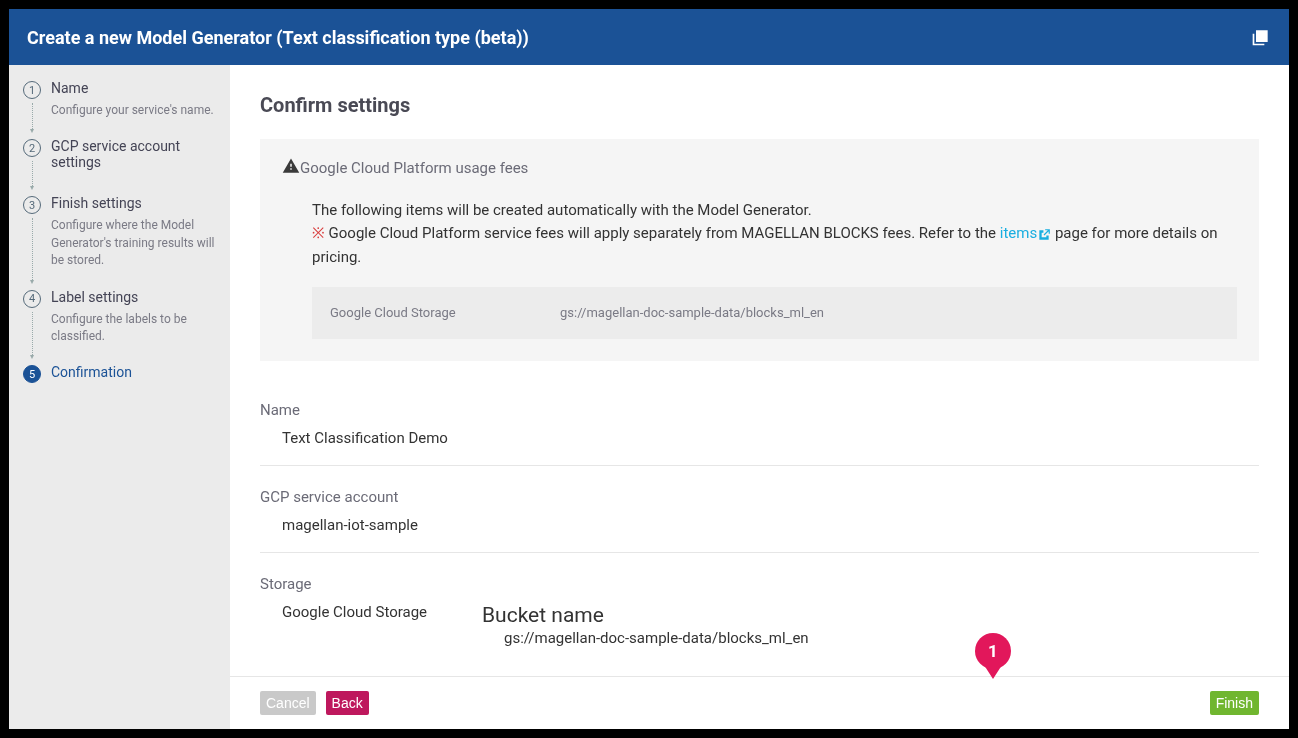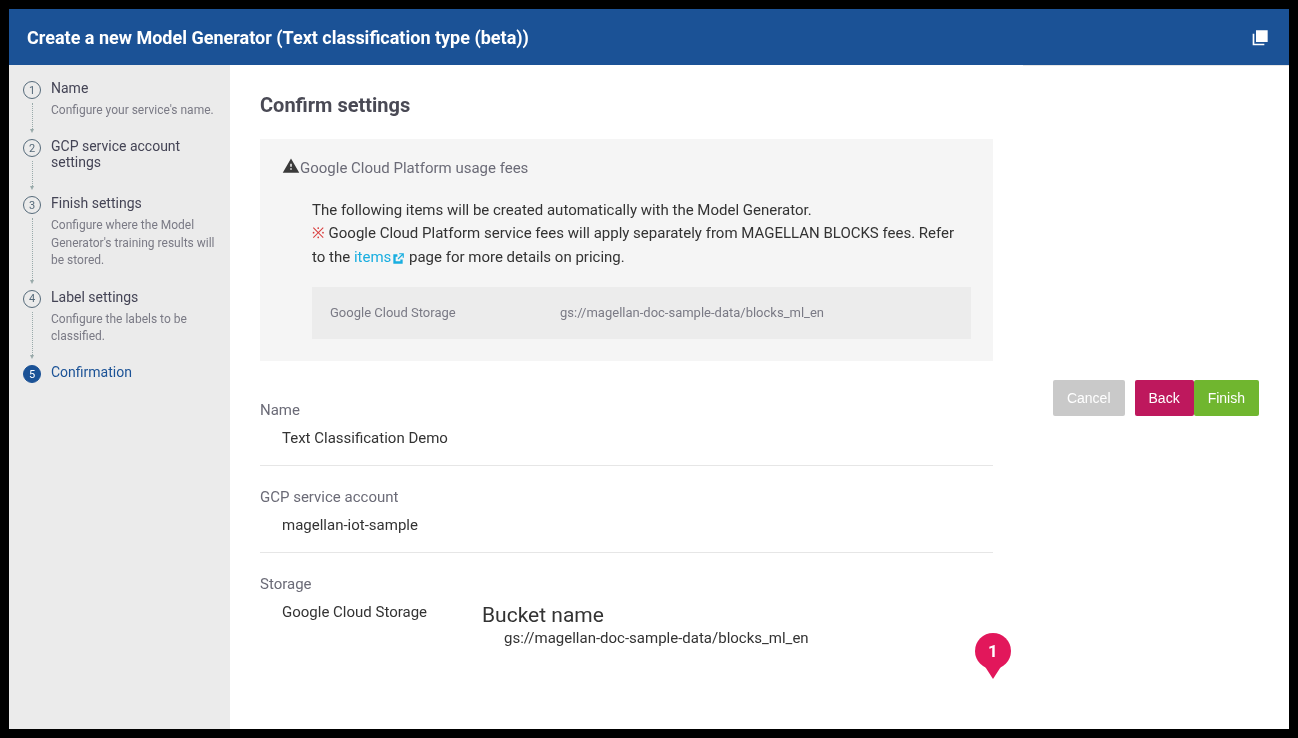--- a/index.html
+++ b/index.html
@@ -103,21 +103,21 @@
     color: #7a7a85;
     line-height: 1.45;
   }
   .step:last-child .step-connector,
   .step:last-child .step-connector-arrow { display: none; }
   .step:last-child .step-text { padding-bottom: 0; }
   
   .main {
     flex: 1;
     display: flex;
-    flex-direction: row;
+    flex-direction: column;
     min-width: 0;
   }
   .main-scroll {
     flex: 1;
     overflow: auto;
     padding: 28px 30px 24px 30px;
   }
   .page-title {
     font-size: 20px;
     font-weight: 700;
@@ -196,22 +196,22 @@
   .footer {
     background: #fff;
     border-top: 1px solid #e6e6e6;
     padding: 14px 30px 14px 30px;
     display: flex;
     align-items: center;
     justify-content: space-between;
   }
   .footer-left { display: flex; gap: 10px; }
   .btn {
-    height: 36px;
-    padding: 0 14px;
+    height: 24px;
+    padding: 0 6px;
     font-size: 14px;
     border: none;
     border-radius: 2px;
     cursor: pointer;
     color: #fff;
   }
   .btn-cancel { background: #c9c9c9; }
   .btn-back { background: #be185d; }
   .btn-finish { background: #70b62f; }
   

